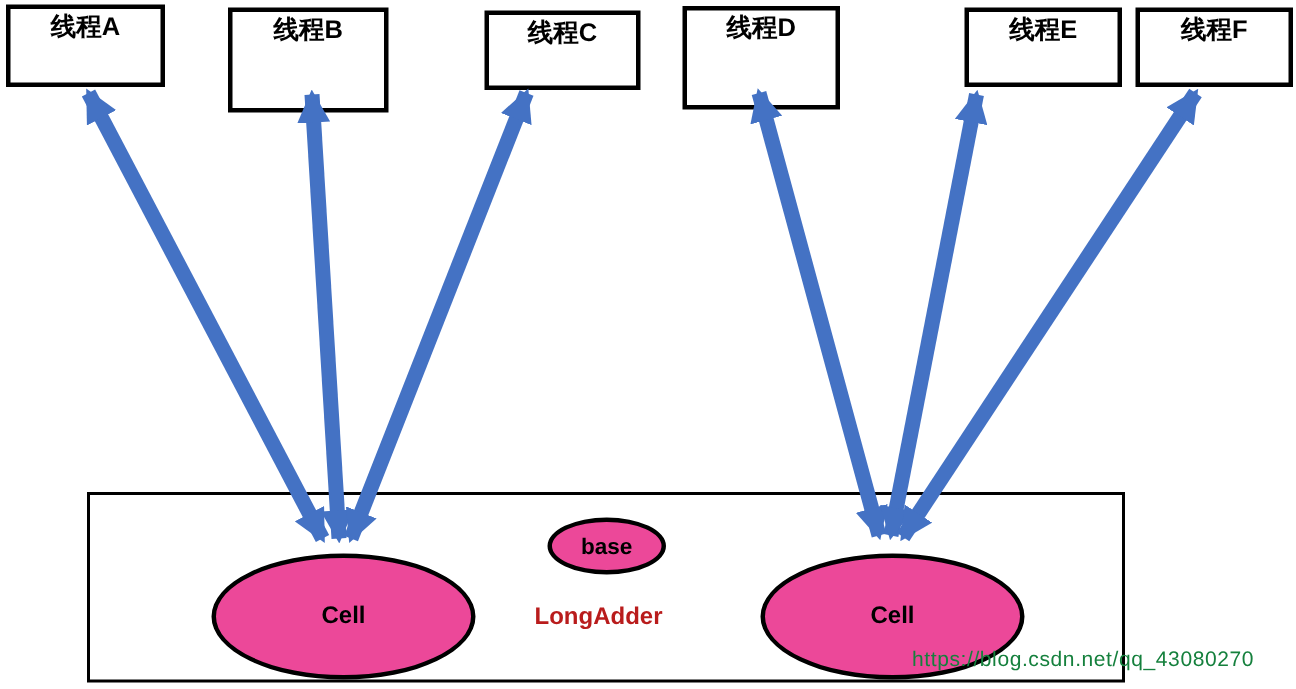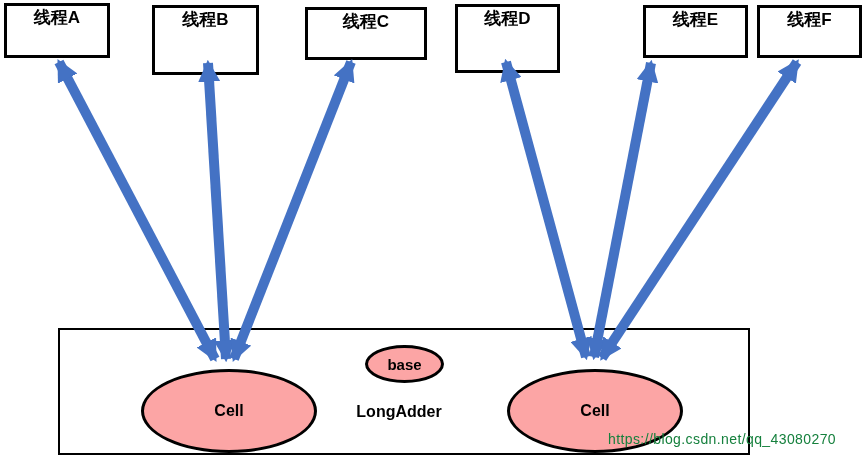--- a/index.html
+++ b/index.html
@@ -37,40 +37,40 @@
     box-sizing: border-box;
     border: 2px solid #000000;
     background: #ffffff;
     z-index: 1;
   }
   .ellipse {
     position: absolute;
     box-sizing: border-box;
     border: 3px solid #000000;
     border-radius: 50%;
-    background: #fca5a5;
+    background: #ec4899;
     display: flex;
     align-items: center;
     justify-content: center;
     font-weight: bold;
     color: #000000;
     z-index: 2;
   }
   .cell-left  { left: 141px; top: 369px; width: 176px; height: 84px; font-size: 16px; }
   .cell-right { left: 507px; top: 369px; width: 176px; height: 84px; font-size: 16px; }
   .base-ellipse { left: 365px; top: 345px; width: 79px; height: 38px; font-size: 15px; }
   .adder-label {
     position: absolute;
     left: 339px;
     top: 403px;
     width: 120px;
     text-align: center;
     font-size: 16px;
     font-weight: bold;
-    color: #000000;
+    color: #b91c1c;
     z-index: 2;
   }
   .arrow-layer {
     position: absolute;
     left: 0;
     top: 0;
     z-index: 3;
     pointer-events: none;
   }
   .watermark {
@@ -88,21 +88,21 @@
 <body>
 
 <div class="stage">
 
   <div class="thread-box" style="left:4px;   top:3px; width:106px; height:55px;">
     <span>线程A</span>
   </div>
   <div class="thread-box" style="left:152px; top:5px; width:107px; height:70px;">
     <span>线程B</span>
   </div>
-  <div class="thread-box" style="left:305px; top:7px; width:122px; height:53px;">
+  <div class="thread-box" style="left:323px; top:7px; width:104px; height:53px;">
     <span>线程C</span>
   </div>
   <div class="thread-box" style="left:455px; top:4px; width:105px; height:69px;">
     <span>线程D</span>
   </div>
   <div class="thread-box" style="left:605px; top:5px; width:105px; height:53px;margin-left:38px;">
     <span>线程E</span>
   </div>
   <div class="thread-box" style="left:757px; top:5px; width:105px; height:53px;">
     <span>线程F</span>

